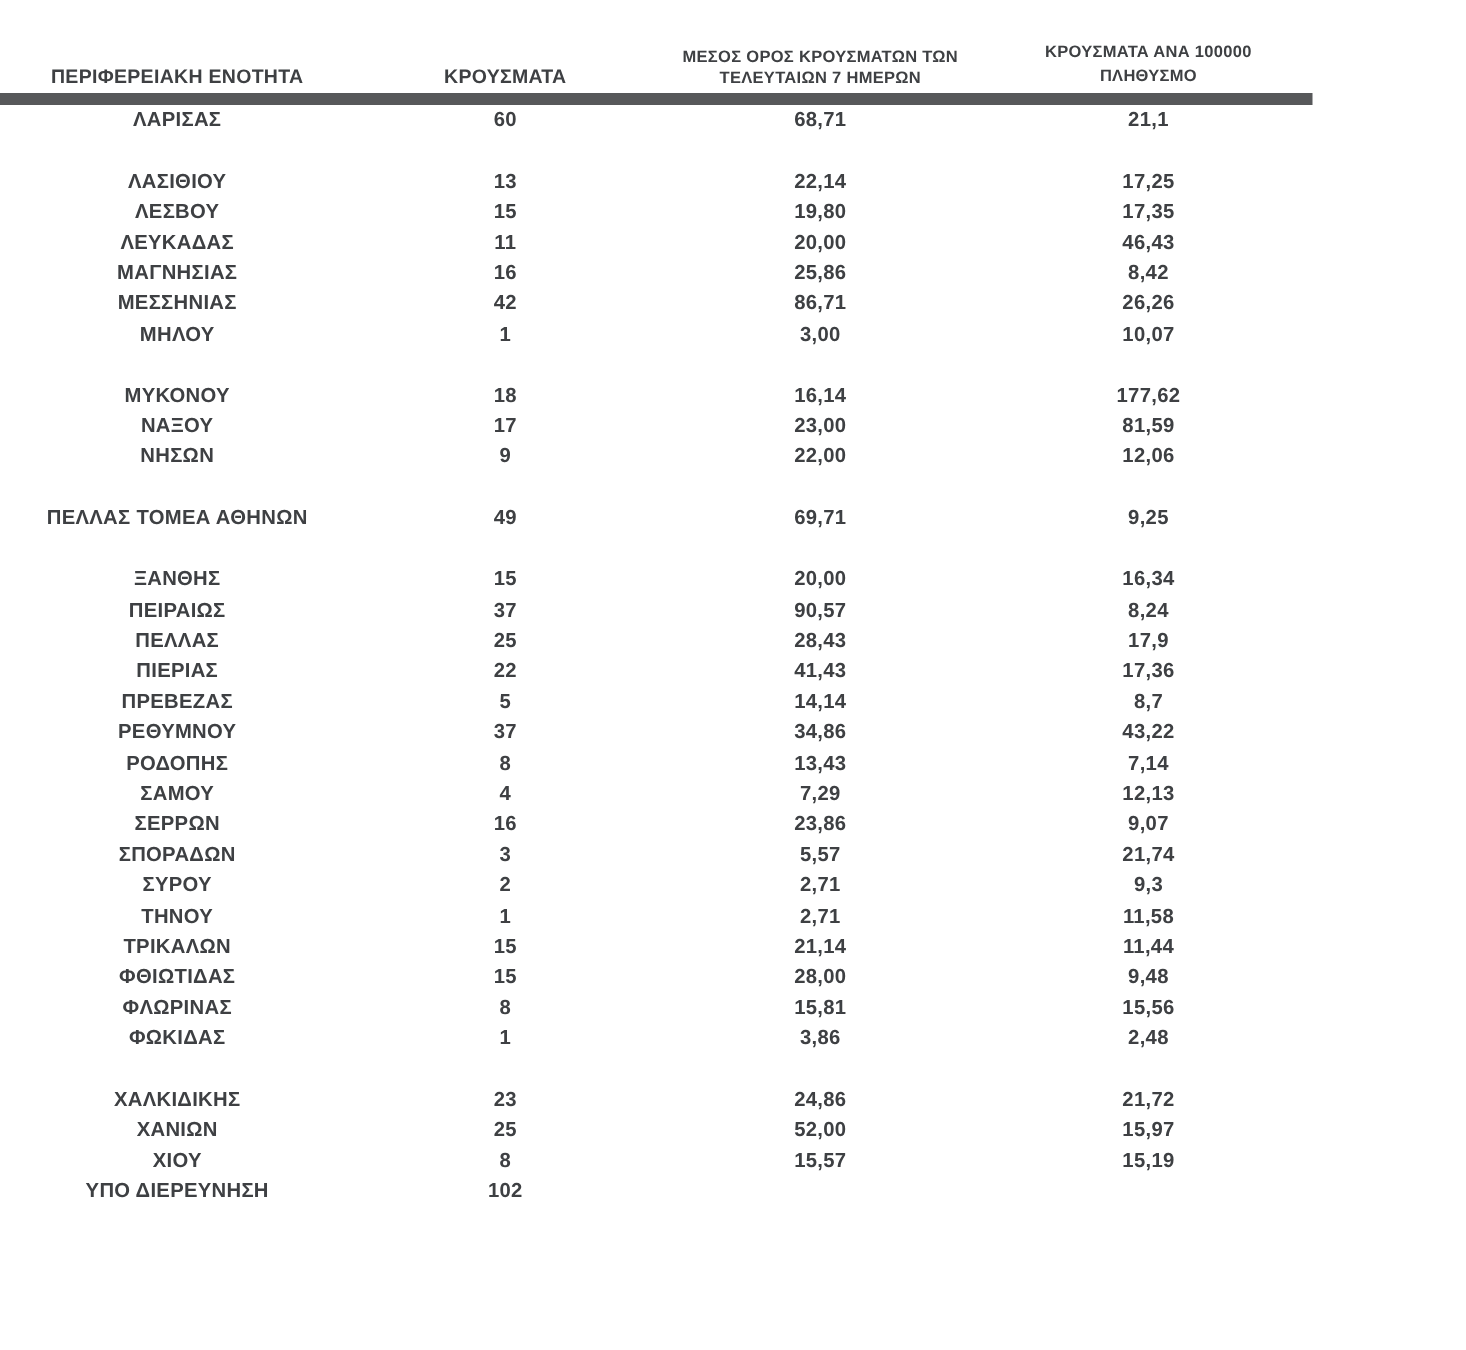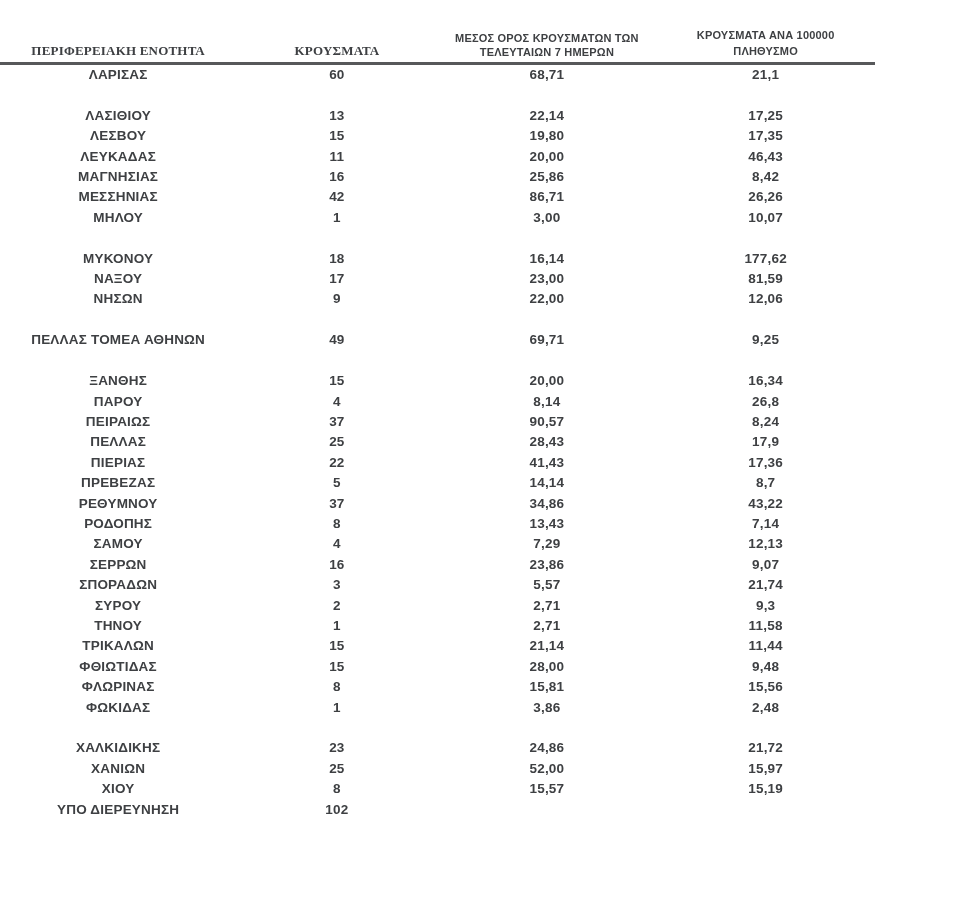--- a/index.html
+++ b/index.html
@@ -27,24 +27,24 @@
   col.c1 { width: 27%; }
   col.c2 { width: 23%; }
   col.c3 { width: 25%; }
   col.c4 { width: 25%; }
 
   thead th {
     vertical-align: bottom;
     text-align: center;
     font-weight: bold;
     padding: 0 0 3px 0;
-    border-bottom: 3px solid #eab308;
+    border-bottom: 8px solid #eab308;
     letter-spacing: 0.2px;
   }
-  th.h12 { font-size: 13px; line-height: 16px; font-family: Liberation Serif, serif; }
+  th.h12 { font-size: 13px; line-height: 16px; }
   th.h3  { font-size: 11px; line-height: 14px; }
   th.h4  { font-size: 11px; line-height: 16px; }
   .hline { display: block; }
 
   tbody td {
     text-align: center;
     font-size: 13.5px;
     font-weight: bold;
     height: 20.4px;
     line-height: 20.4px;
@@ -161,26 +161,20 @@
         <tr class="spacer">
           <td colspan="4">&nbsp;</td>
         </tr>
         <tr>
           <td>ΞΑΝΘΗΣ</td>
           <td>15</td>
           <td>20,00</td>
           <td>16,34</td>
         </tr>
         <tr>
-          <td>ΠΑΡΟΥ</td>
-          <td>4</td>
-          <td>8,14</td>
-          <td>26,8</td>
-        </tr>
-        <tr>
           <td>ΠΕΙΡΑΙΩΣ</td>
           <td>37</td>
           <td>90,57</td>
           <td>8,24</td>
         </tr>
         <tr>
           <td>ΠΕΛΛΑΣ</td>
           <td>25</td>
           <td>28,43</td>
           <td>17,9</td>

